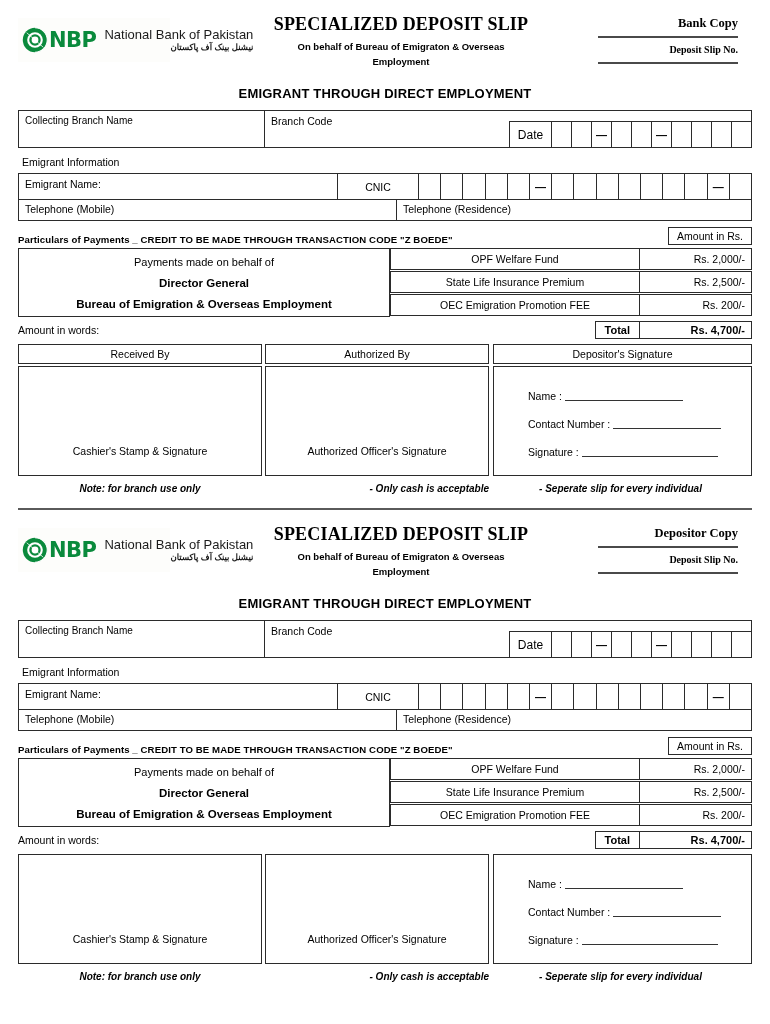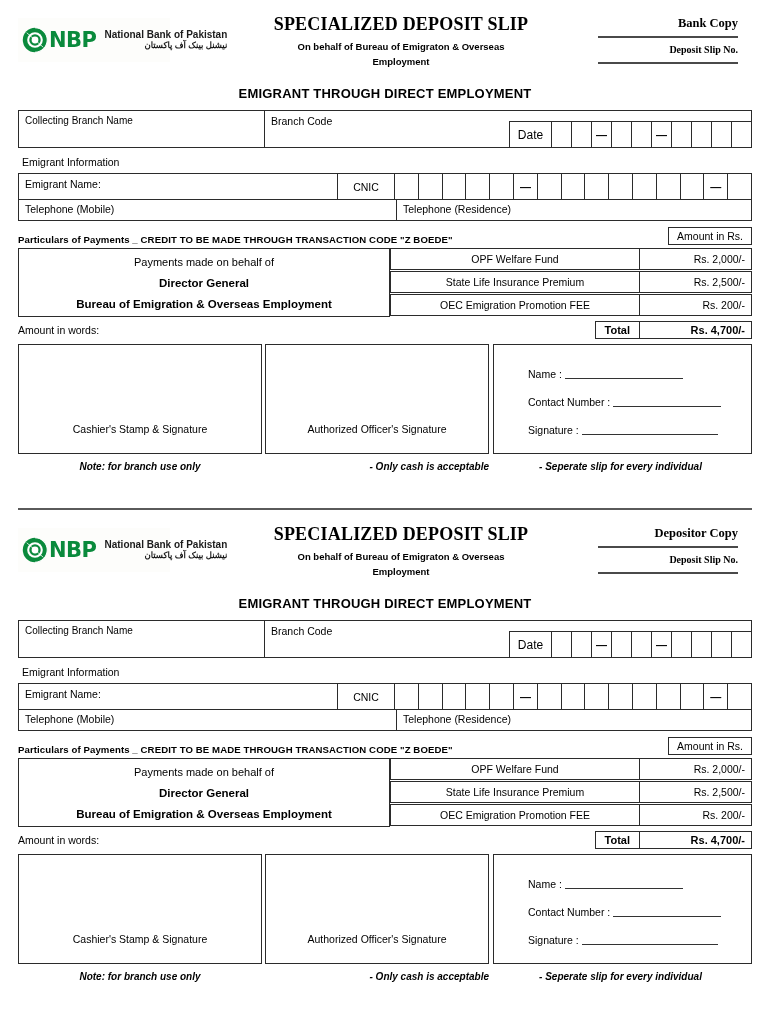--- a/index.html
+++ b/index.html
@@ -9,21 +9,21 @@
   .slip{position:absolute;left:0;width:770px;}
   .slip-1{top:0;}
   .slip-2{top:510px;}
 
   
   .hdr{position:relative;height:84px;}
   .logo-box{position:absolute;left:18px;top:18px;width:152px;height:44px;background:#fdfdfb;display:flex;align-items:center;}
   .logo-mark{width:26px;height:26px;margin-left:4px;flex:0 0 auto;}
   .logo-nbp{font-family:"DejaVu Sans",sans-serif;font-weight:bold;font-size:21px;color:#0a8a3c;letter-spacing:-0.5px;line-height:1;margin-left:1px;}
   .logo-txt{margin-left:8px;line-height:1.15;}
-  .logo-en{font-size:10px;font-weight:bold;color:#1b1b1b;white-space:nowrap;}
+  .logo-en{font-size:13px;font-weight:normal;color:#1b1b1b;white-space:nowrap;}
   .logo-ur{font-size:8.5px;font-weight:bold;color:#1b1b1b;white-space:nowrap;direction:rtl;}
 
   .title-wrap{position:absolute;left:216px;top:14px;width:370px;text-align:center;}
   .main-title{font-family:"Liberation Serif",serif;font-weight:bold;font-size:18px;letter-spacing:.2px;}
   .sub-title{font-size:9.5px;font-weight:bold;margin-top:5px;line-height:1.55;}
 
   .copy-box{position:absolute;right:32px;top:16px;width:140px;text-align:right;}
   .copy-name{font-family:"Liberation Serif",serif;font-weight:bold;font-size:12.5px;padding-bottom:3px;}
   .rule{height:2px;background:#4a4a4a;margin:2px 0;}
   .slipno{font-family:"Liberation Serif",serif;font-weight:bold;font-size:10px;padding:4px 0 5px;}
@@ -37,21 +37,21 @@
   .date-wrap{display:flex;align-items:stretch;}
   .date-lbl{width:42px;border-left:1.6px solid #2b2b2b;border-top:1.6px solid #2b2b2b;box-sizing:border-box;display:flex;align-items:center;justify-content:center;font-size:12px;align-self:flex-end;height:26px;}
   .dcell{width:20px;border-left:1.6px solid #2b2b2b;border-top:1.6px solid #2b2b2b;box-sizing:border-box;align-self:flex-end;height:26px;display:flex;align-items:center;justify-content:center;font-size:11px;font-weight:bold;}
   .dcell.last{border-right:0;}
 
   .sect-lbl{font-size:10.5px;margin:8px 0 5px 22px;}
 
   
   .emi-row{height:26px;display:flex;margin:0 18px;border:1.6px solid #2b2b2b;box-sizing:border-box;border-bottom:0;}
   .emi-name{width:318px;font-size:10.5px;padding:4px 6px;box-sizing:border-box;}
-  .cnic-lbl{width:58px;border-left:1.6px solid #2b2b2b;border-right:1.6px solid #2b2b2b;box-sizing:border-box;display:flex;align-items:center;justify-content:center;font-size:10.5px;}
+  .cnic-lbl{width:82px;border-left:1.6px solid #2b2b2b;border-right:1.6px solid #2b2b2b;box-sizing:border-box;display:flex;align-items:center;justify-content:center;font-size:10.5px;}
   .ccell{flex:1;border-right:1.6px solid #2b2b2b;box-sizing:border-box;display:flex;align-items:center;justify-content:center;font-size:11px;font-weight:bold;}
   .ccell:last-child{border-right:0;}
 
   .tel-row{height:22px;display:flex;margin:0 18px;border:1.6px solid #2b2b2b;box-sizing:border-box;}
   .tel-m{width:378px;border-right:1.6px solid #2b2b2b;box-sizing:border-box;font-size:10.5px;padding:3px 6px;}
   .tel-r{flex:1;font-size:10.5px;padding:3px 6px;box-sizing:border-box;}
 
   
   .part-row{display:flex;align-items:flex-end;margin:6px 18px 3px;}
   .part-txt{font-size:9.6px;font-weight:bold;flex:1;letter-spacing:.1px;}
@@ -217,20 +217,25 @@
         </div>
       </div>
     </div>
 
     <div class="words-row">
       <div class="words-lbl">Amount in words:</div>
       <div class="total-lbl">Total</div>
       <div class="total-amt">Rs. 4,700/-</div>
     </div>
 
+    <div class="sig-hdr">
+      <div class="sh sh1">Received By</div>
+      <div class="sh sh2">Authorized By</div>
+      <div class="sh sh3">Depositor's Signature</div>
+    </div>
 
     <div class="sig-body">
       <div class="sb sb1">
         <div class="sb-cap">Cashier's Stamp &amp; Signature</div>
       </div>
       <div class="sb sb2">
         <div class="sb-cap">Authorized Officer's Signature</div>
       </div>
       <div class="sb sb3">
         <div class="dep-lines">

